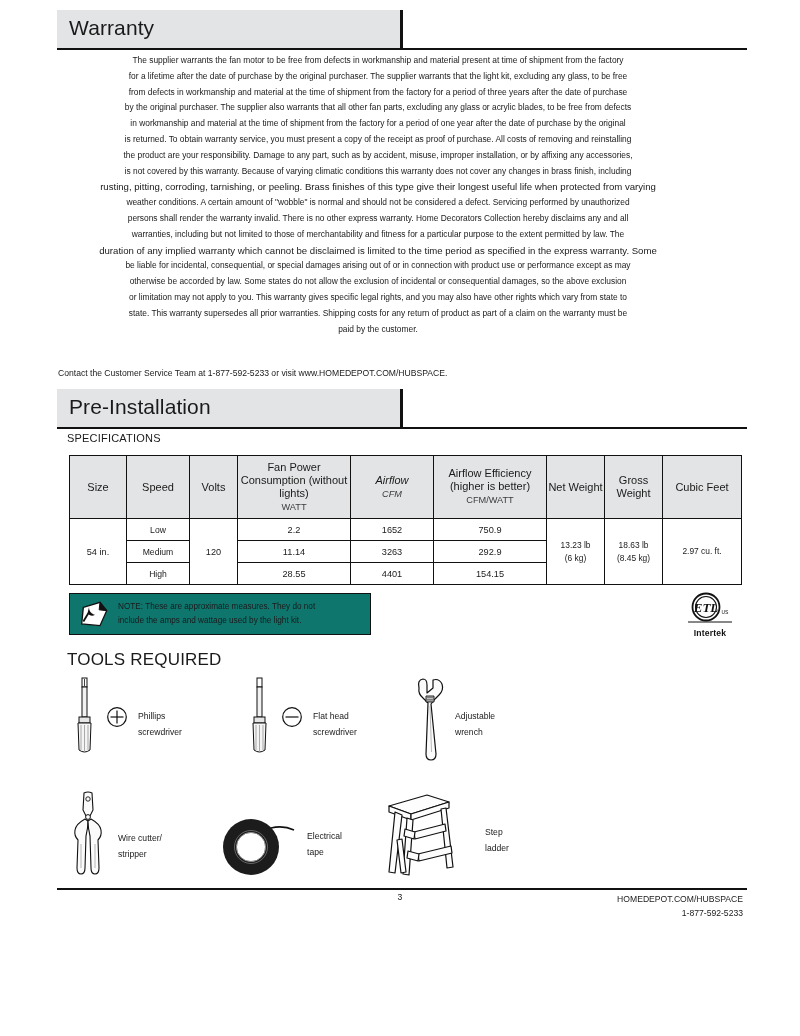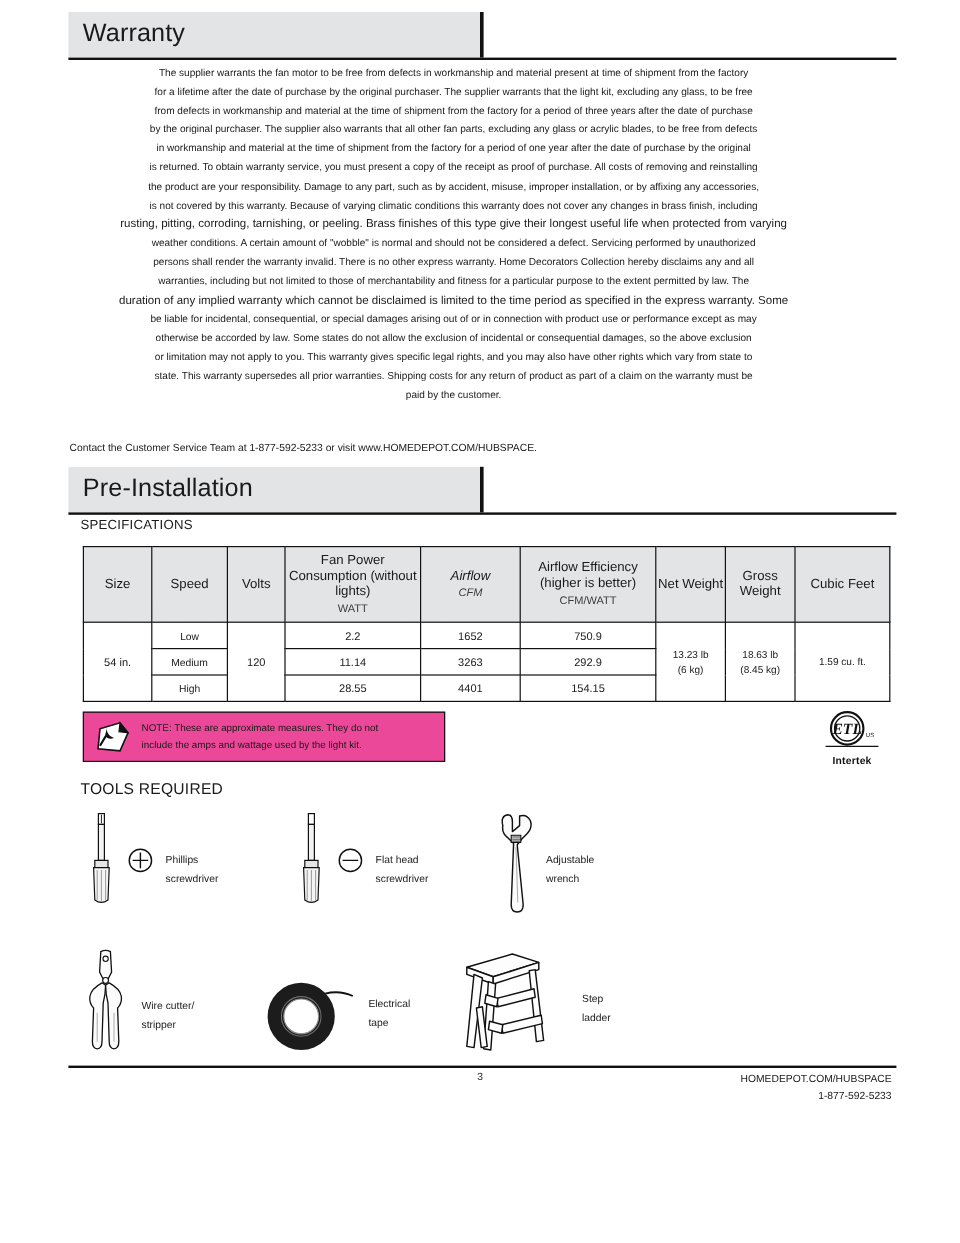--- a/index.html
+++ b/index.html
@@ -161,21 +161,21 @@
   .c-cubic  { width: 78px; }
 
   
   .note-box {
     position: absolute;
     left: 69px;
     top: 593px;
     width: 300px;
     height: 40px;
     border: 1.6px solid #111;
-    background: #ec4899;
+    background: #0f766e;
   }
   .note-icon {
     position: absolute;
     left: 8px;
     top: 5px;
     width: 34px;
     height: 30px;
   }
   .note-text {
     position: absolute;
@@ -202,21 +202,21 @@
     letter-spacing: 0.2px;
     color: #111;
     margin-top: 0px;
   }
 
   
   .tools-label {
     position: absolute;
     left: 67px;
     top: 650px;
-    font-size: 13px;
+    font-size: 17px;
     color: #1a1a1a;
     letter-spacing: 0.2px;
   }
   .tool {
     position: absolute;
   }
   .tool .tlabel {
     position: absolute;
     font-size: 8.6px;
     line-height: 16px;
@@ -341,21 +341,21 @@
         <td>1652</td>
         <td>750.9</td>
         <td rowspan="3" class="wt">
           <div>13.23 lb</div>
           <div>(6 kg)</div>
         </td>
         <td rowspan="3" class="wt">
           <div>18.63 lb</div>
           <div>(8.45 kg)</div>
         </td>
-        <td rowspan="3" class="wt">1.59 cu. ft.</td>
+        <td rowspan="3" class="wt">2.97 cu. ft.</td>
       </tr>
       <tr>
         <td class="speed">Medium</td>
         <td>11.14</td>
         <td>3263</td>
         <td>292.9</td>
       </tr>
       <tr>
         <td class="speed">High</td>
         <td>28.55</td>

